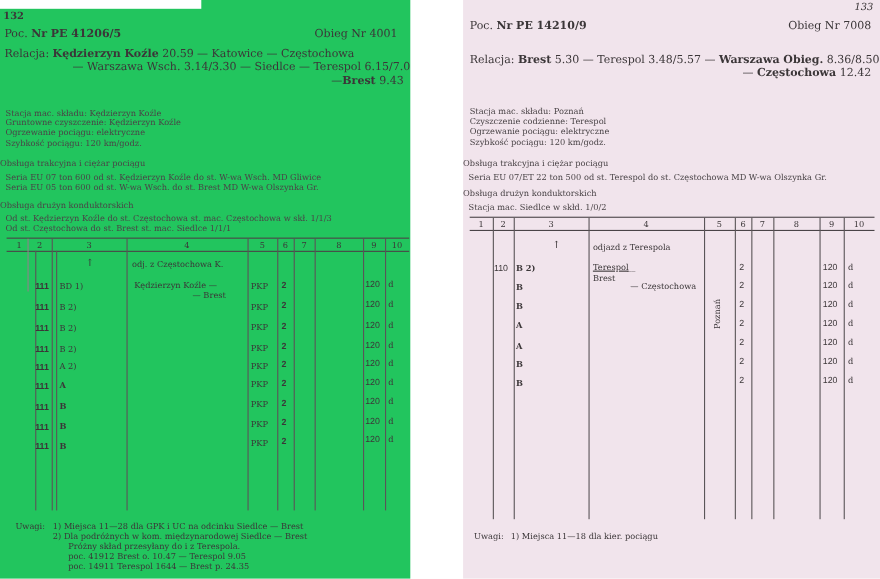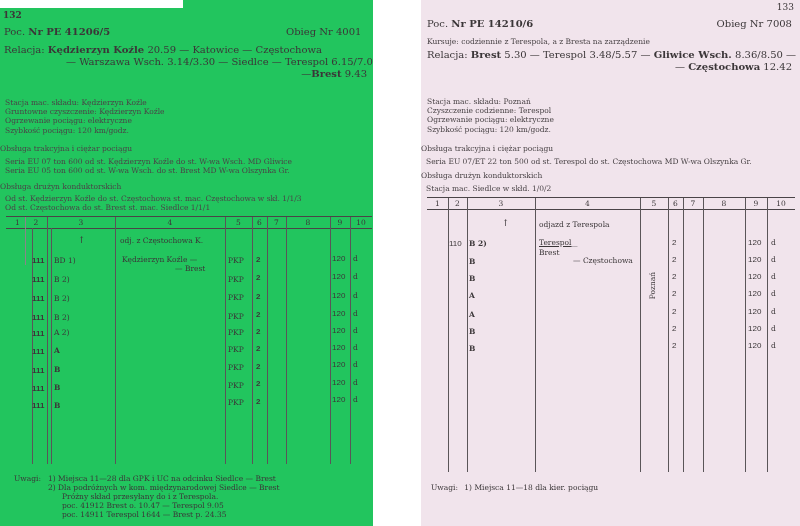--- a/index.html
+++ b/index.html
@@ -180,33 +180,32 @@
   <div class="abs notes" style="left:48px;top:474px;">
     <div>1)  Miejsca 11—28 dla GPK i UC na odcinku Siedlce — Brest</div>
     <div>2)  Dla podróżnych w kom. międzynarodowej Siedlce — Brest</div>
     <div style="padding-left:14px;">Próżny skład przesyłany do i z Terespola.</div>
     <div style="padding-left:14px;">poc. 41912 Brest o. 10.47 — Terespol 9.05</div>
     <div style="padding-left:14px;">poc. 14911 Terespol 1644 — Brest p. 24.35</div>
   </div>
 </div>
 
 <div id="right-page" class="page">
-  <div class="abs pgnum" style="right:6px;top:2px;font-weight:normal;">133</div>
+  <div class="abs pgnum" style="right:6px;top:2px;font-weight:normal;font-style:italic;">133</div>
 
   <div class="abs hdr" style="left:6px;top:18px;">
     <span>Poc.</span>
-    <b>Nr PE 14210/6</b>
+    <b>Nr PE 14210/9</b>
   </div>
   <div class="abs hdr" style="right:8px;top:18px;">Obieg Nr 7008</div>
 
-  <div class="abs small" style="left:6px;top:37px;">Kursuje: codziennie z Terespola, a z Bresta na zarządzenie</div>
 
   <div class="abs rel" style="left:6px;top:49px;">
     <span>Relacja:</span>
-    <b>Brest</b><span> 5.30 — Terespol 3.48/5.57 — </span><b>Gliwice Wsch.</b><span> 8.36/8.50 —</span>
+    <b>Brest</b><span> 5.30 — Terespol 3.48/5.57 — </span><b>Warszawa Obieg.</b><span> 8.36/8.50 —</span>
   </div>
   <div class="abs rel" style="right:8px;top:61px;">
     <span>— </span><b>Częstochowa</b><span> 12.42</span>
   </div>
 
   <div class="abs small" style="left:6px;top:97px;">
     <div>Stacja mac. składu: Poznań</div>
     <div>Czyszczenie codzienne: Terespol</div>
     <div>Ogrzewanie pociągu: elektryczne</div>
     <div>Szybkość pociągu: 120 km/godz.</div>

